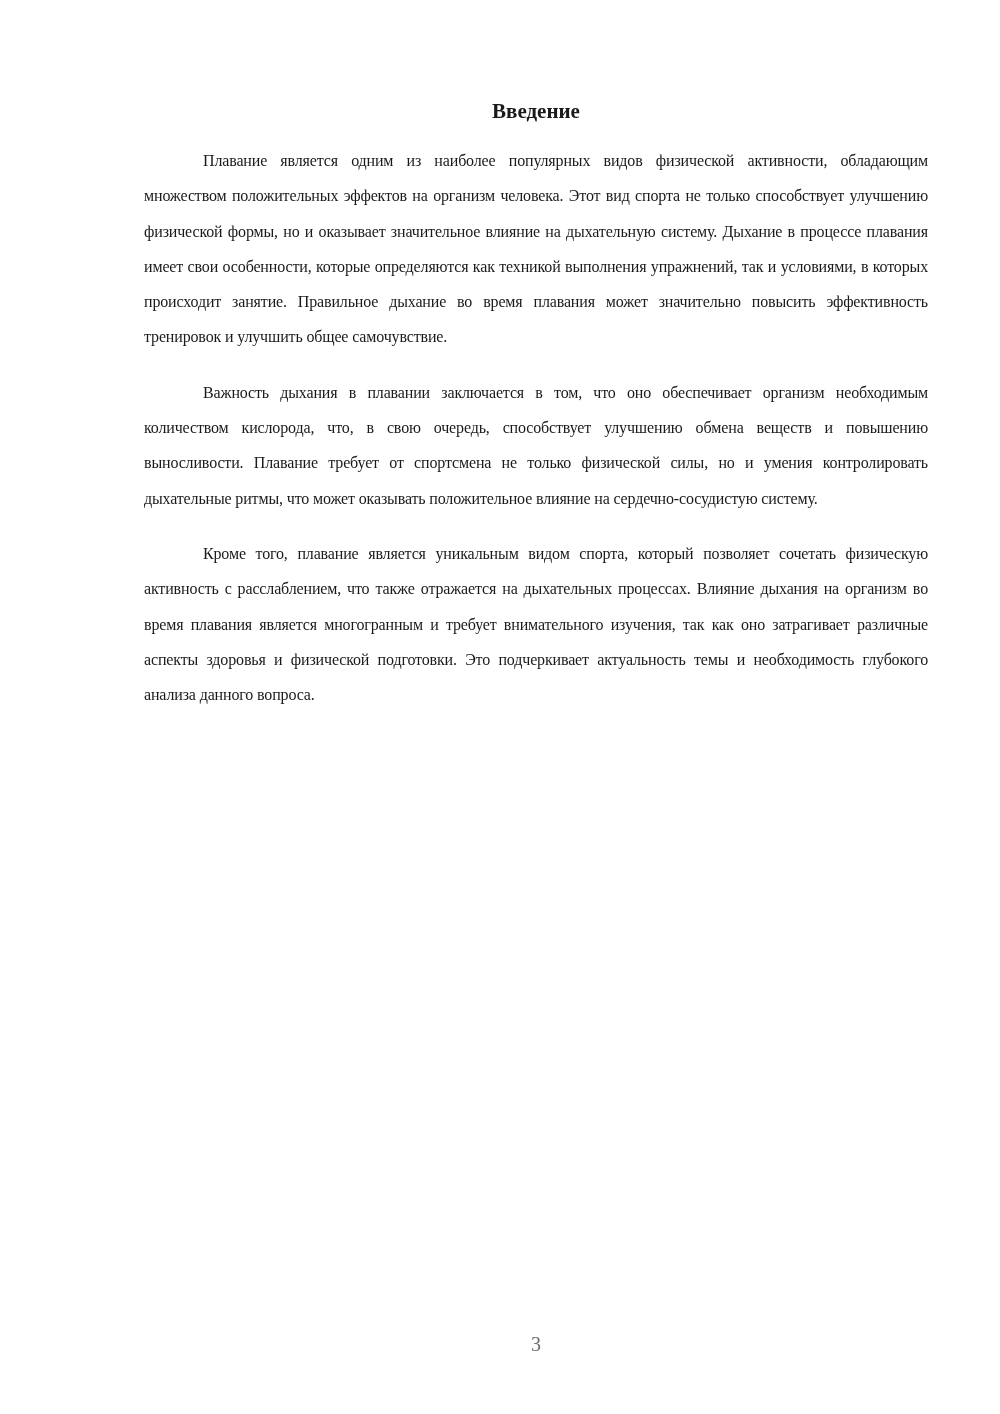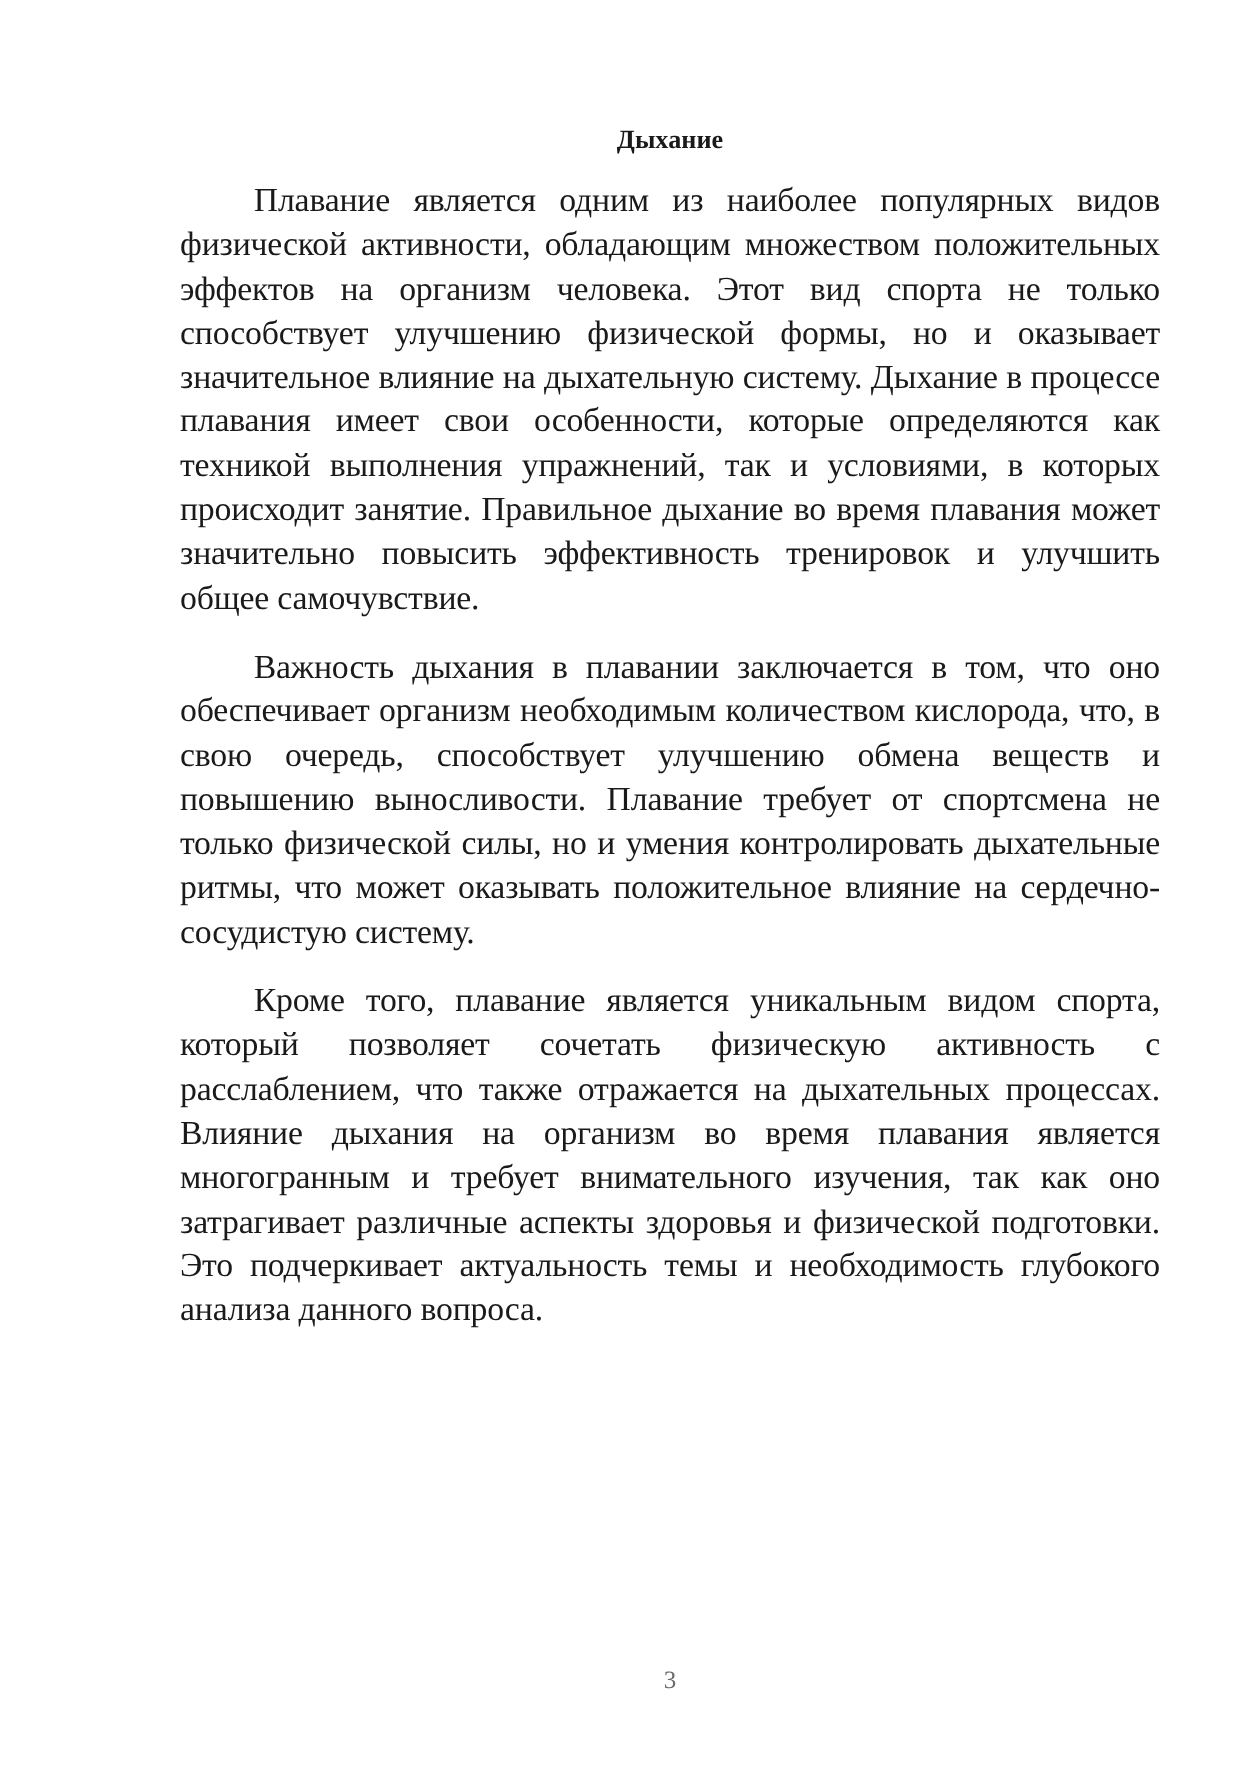--- a/index.html
+++ b/index.html
@@ -34,21 +34,21 @@
       line-height: 28px;
     }
     .content {
       position: absolute;
       left: 144px;
       top: 143px;
       width: 784px;
     }
     .para {
       margin: 0 0 20px 0;
-      font-size: 27px;
+      font-size: 16px;
       line-height: 35.3px;
       text-align: justify;
       text-indent: 59px;
       letter-spacing: -0.15px;
     }
     .page-number {
       position: absolute;
       top: 1333px;
       left: 0;
       width: 1000px;
@@ -57,21 +57,21 @@
       text-align: center;
       font-size: 20px;
       color: #6b6b6b;
       font-family: "Liberation Serif", serif;
     }
   </style>
 </head>
 <body>
 
 <div class="page">
-  <h1 class="title" style="margin:0;">Дыхание</h1>
+  <h1 class="title" style="margin:0;">Введение</h1>
 
   <div class="content">
     <p class="para">Плавание является одним из наиболее популярных видов физической активности, обладающим множеством положительных эффектов на организм человека. Этот вид спорта не только способствует улучшению физической формы, но и оказывает значительное влияние на дыхательную систему. Дыхание в процессе плавания имеет свои особенности, которые определяются как техникой выполнения упражнений, так и условиями, в которых происходит занятие. Правильное дыхание во время плавания может значительно повысить эффективность тренировок и улучшить общее самочувствие.</p>
     <p class="para">Важность дыхания в плавании заключается в том, что оно обеспечивает организм необходимым количеством кислорода, что, в свою очередь, способствует улучшению обмена веществ и повышению выносливости. Плавание требует от спортсмена не только физической силы, но и умения контролировать дыхательные ритмы, что может оказывать положительное влияние на сердечно-сосудистую систему.</p>
     <p class="para">Кроме того, плавание является уникальным видом спорта, который позволяет сочетать физическую активность с расслаблением, что также отражается на дыхательных процессах. Влияние дыхания на организм во время плавания является многогранным и требует внимательного изучения, так как оно затрагивает различные аспекты здоровья и физической подготовки. Это подчеркивает актуальность темы и необходимость глубокого анализа данного вопроса.</p>
   </div>
 
   <div class="page-number">3</div>
 </div>
 

